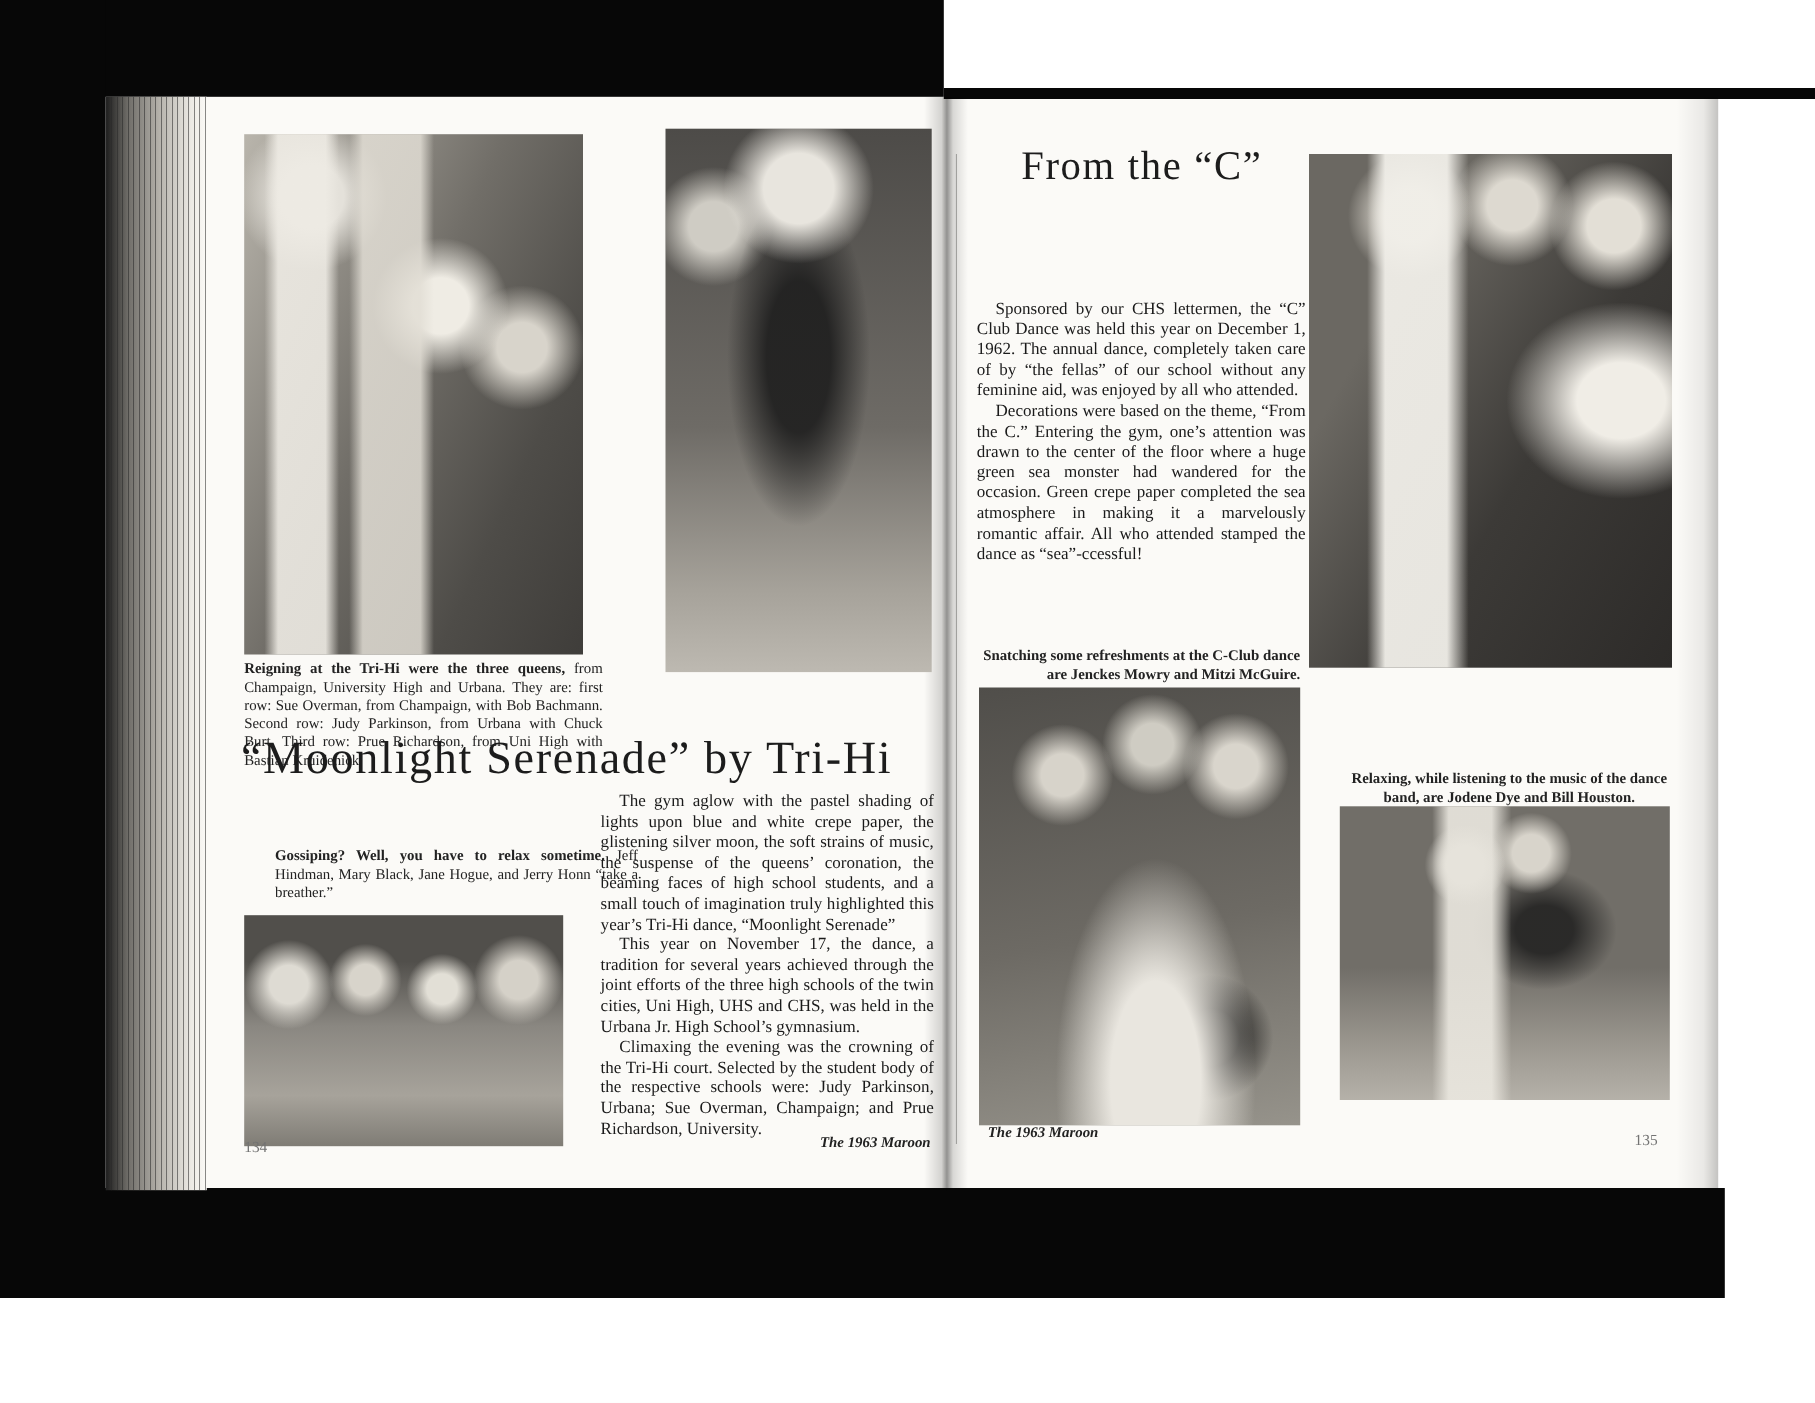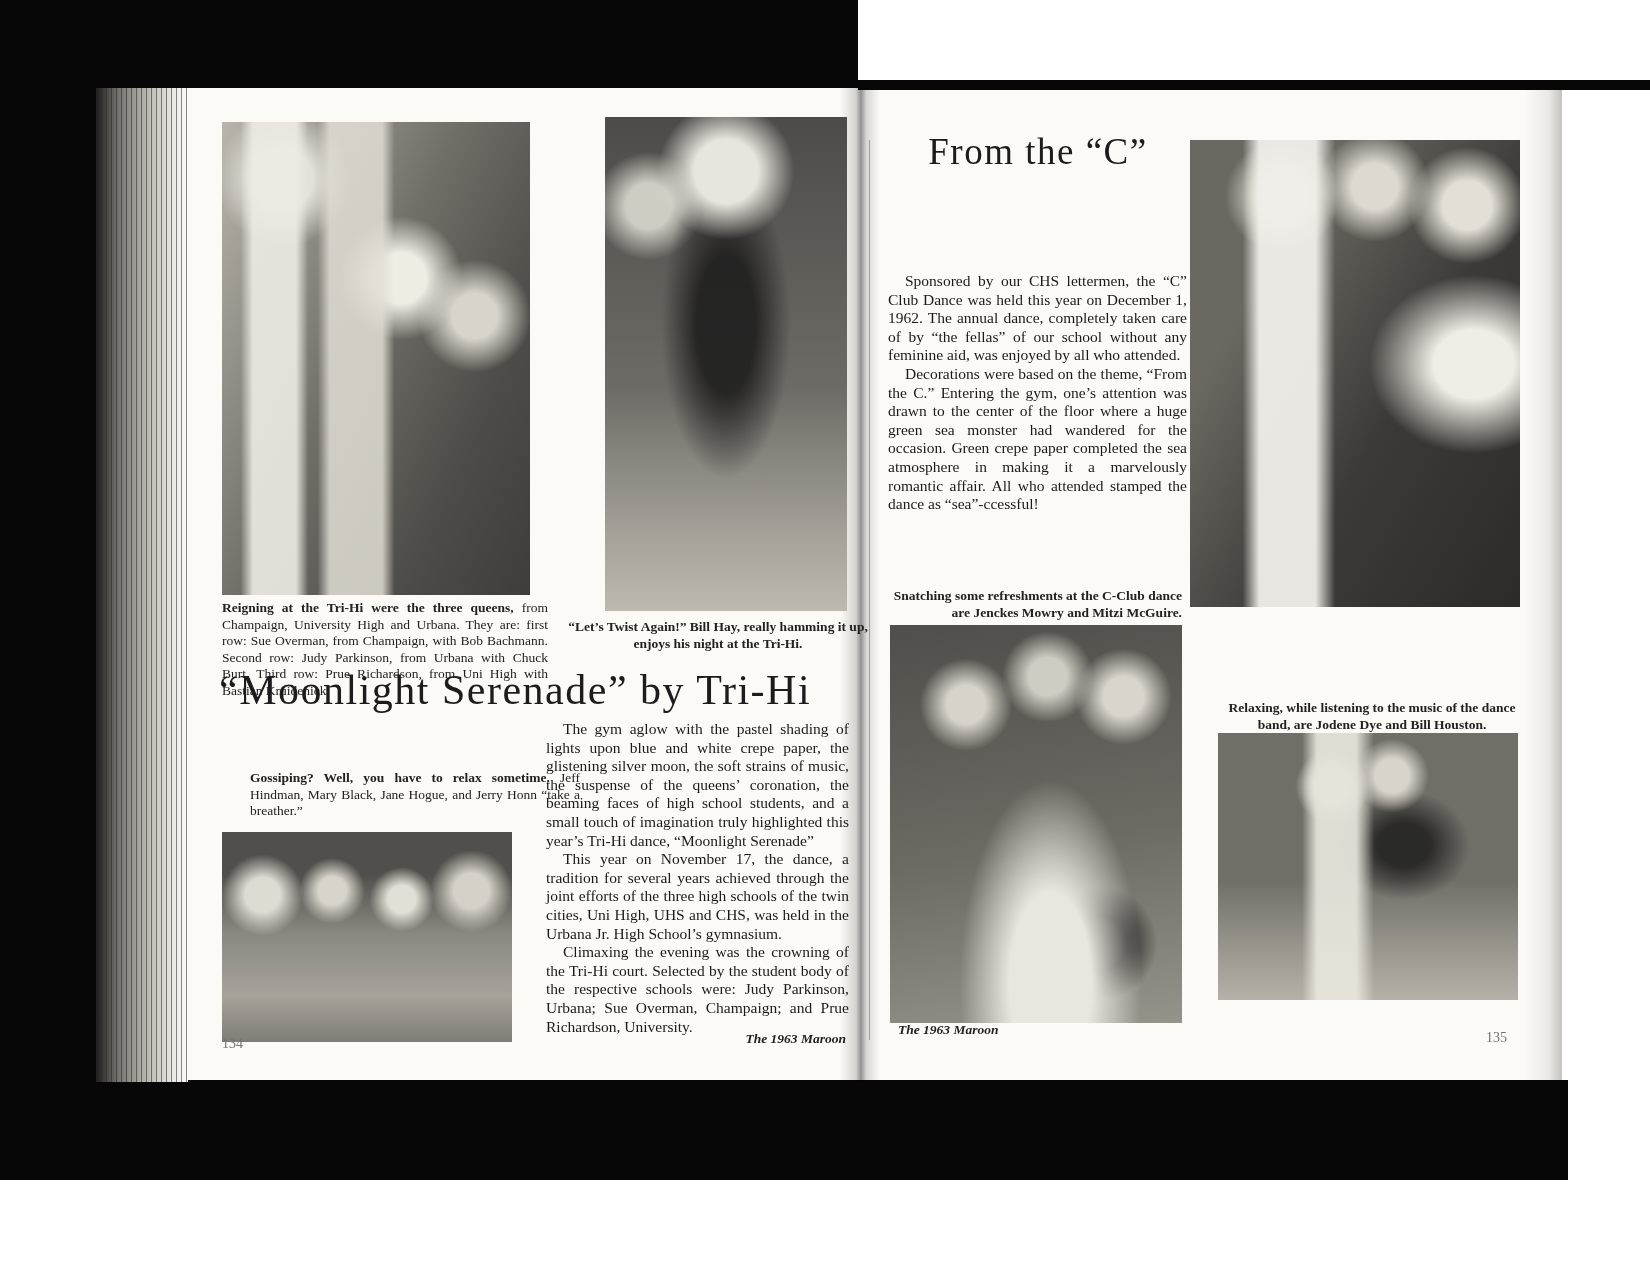--- a/index.html
+++ b/index.html
@@ -124,21 +124,20 @@
   <div class="page-edges"></div>
   <div class="gutter"></div>
   <div class="crease"></div>
   <div class="right-edge"></div>
 
   <div class="photo p-queens"></div>
   <div class="photo p-twist"></div>
 
   <div class="caption cap-queens"><span class="cap-lead">Reigning at the Tri-Hi were the three queens,</span><span> from Champaign, University High and Urbana. They are: first row: Sue Overman, from Champaign, with Bob Bachmann. Second row: Judy Parkinson, from Urbana with Chuck Burt. Third row: Prue Richardson, from Uni High with Bastian Kruidenick.</span></div>
 
-  <div class="caption cap-twist cap-bold cap-center">“Let’s Twist Again!” Bill Hay, really hamming it up, enjoys his night at the Tri-Hi.</div>
 
   <h1 class="headline hl-left">“Moonlight Serenade” by Tri-Hi</h1>
 
   <div class="caption cap-gossip"><span class="cap-lead">Gossiping? Well, you have to relax sometime.</span><span> Jeff Hindman, Mary Black, Jane Hogue, and Jerry Honn “take a breather.”</span></div>
 
   <div class="photo p-gossip"></div>
 
   <div class="bodycol col-left">
     <p>The gym aglow with the pastel shading of lights upon blue and white crepe paper, the glistening silver moon, the soft strains of music, the suspense of the queens’ coronation, the beaming faces of high school students, and a small touch of imagination truly highlighted this year’s Tri-Hi dance, “Moonlight Serenade”</p>
     <p>This year on November 17, the dance, a tradition for several years achieved through the joint efforts of the three high schools of the twin cities, Uni High, UHS and CHS, was held in the Urbana Jr. High School’s gymnasium.</p>

